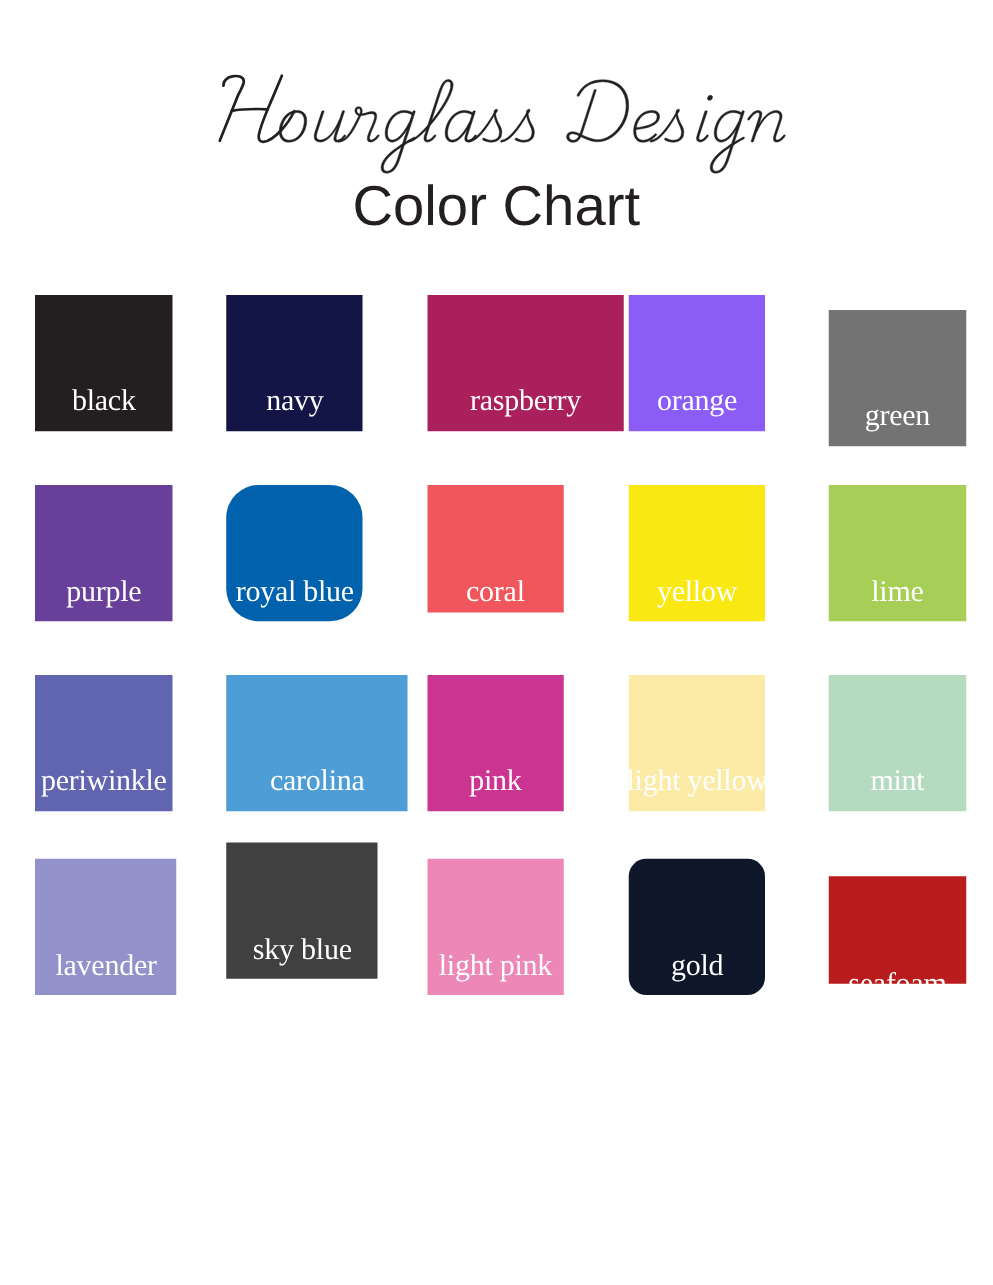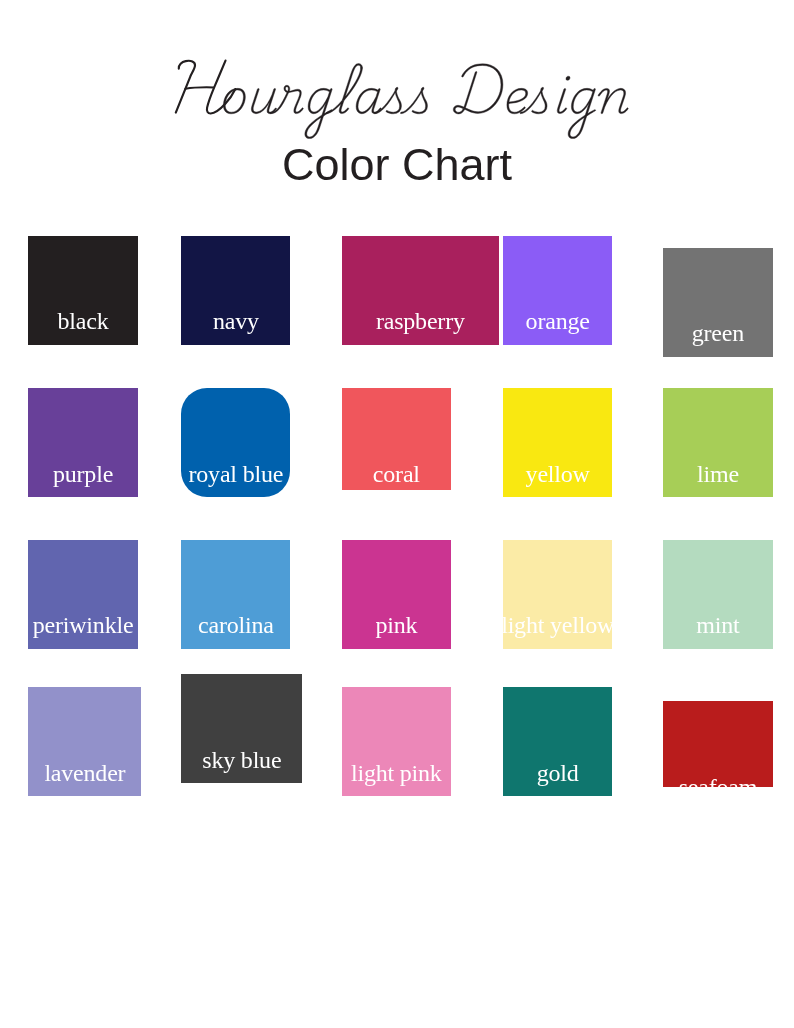--- a/index.html
+++ b/index.html
@@ -88,42 +88,42 @@
       </div>
       <div class="swatch" style="left: 503px; top: 388.2px; width: 109.3px; height: 109px; background: rgb(249, 232, 17);">
         <div class="swatch-label" style="top: 85.6px;">yellow</div>
       </div>
       <div class="swatch" style="left: 663.3px; top: 388.2px; width: 109.3px; height: 109px; background: rgb(167, 206, 87);">
         <div class="swatch-label" style="top: 85.6px;">lime</div>
       </div>
       <div class="swatch" style="left: 28.4px; top: 539.7px; width: 109.3px; height: 109px; background: rgb(97, 101, 175);">
         <div class="swatch-label" style="top: 85.6px;">periwinkle</div>
       </div>
-      <div class="swatch" style="left: 181.2px; top: 539.7px; width: 109.3px; height: 109px; background: rgb(78, 157, 214);">
+      <div class="swatch" style="left: 181.2px; top: 539.7px; width: 109.3px; height: 109px; background: rgb(78, 157, 214); padding-left: 36px;">
         <div class="swatch-label" style="top: 85.6px;">carolina</div>
       </div>
       <div class="swatch" style="left: 341.7px; top: 539.7px; width: 109.3px; height: 109px; background: rgb(203, 52, 145);">
         <div class="swatch-label" style="top: 85.6px;">pink</div>
       </div>
       <div class="swatch" style="left: 503px; top: 539.7px; width: 109.3px; height: 109px; background: rgb(251, 235, 166);">
         <div class="swatch-label" style="top: 85.6px;">light yellow</div>
       </div>
       <div class="swatch" style="left: 663.3px; top: 539.7px; width: 109.3px; height: 109px; background: rgb(180, 219, 191);">
         <div class="swatch-label" style="top: 85.6px;">mint</div>
       </div>
       <div class="swatch" style="left: 28.4px; top: 687.2px; width: 113px; height: 109px; background: rgb(146, 145, 202);">
         <div class="swatch-label" style="top: 85.6px;">lavender</div>
       </div>
       <div class="swatch" style="left: 181.2px; top: 674px; width: 109.3px; height: 109px; background: #404040; padding-left: 12px;">
         <div class="swatch-label" style="top: 85.6px;">sky blue</div>
       </div>
       <div class="swatch" style="left: 341.7px; top: 687.2px; width: 109.3px; height: 109px; background: rgb(236, 135, 184);">
         <div class="swatch-label" style="top: 85.6px;">light pink</div>
       </div>
-      <div class="swatch" style="left: 503px; top: 687.2px; width: 109.3px; height: 109px; background: #0f766e;">
+      <div class="swatch" style="left: 503px; top: 687.2px; width: 109.3px; height: 109px; background: #0f172a; border-radius: 14px;">
         <div class="swatch-label" style="top: 85.6px;">gold</div>
       </div>
       <div class="swatch" style="left: 663.3px; top: 701px; width: 109.3px; height: 86px; background: #b91c1c;">
         <div class="swatch-label" style="top: 85.6px;">seafoam</div>
       </div>
     </div>
 
 </div>
 
 </body></html>

